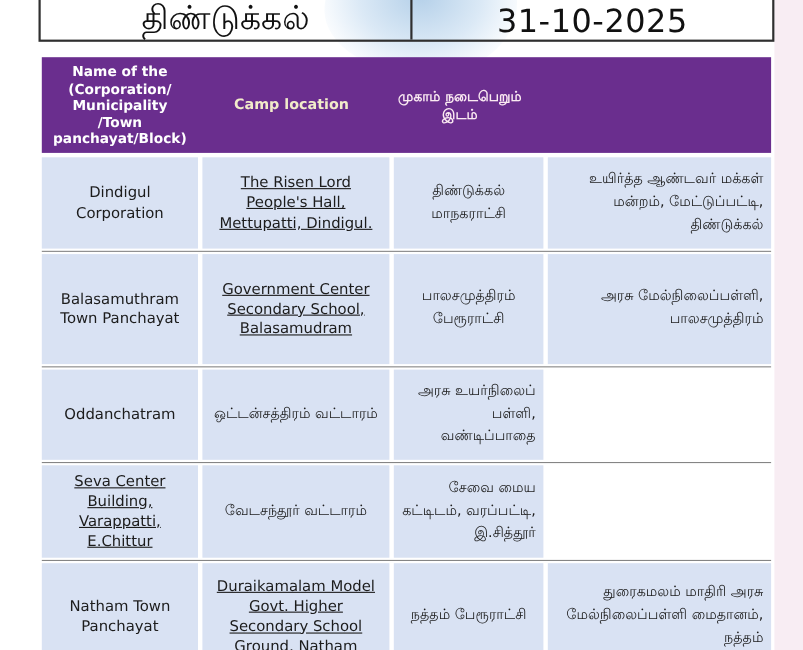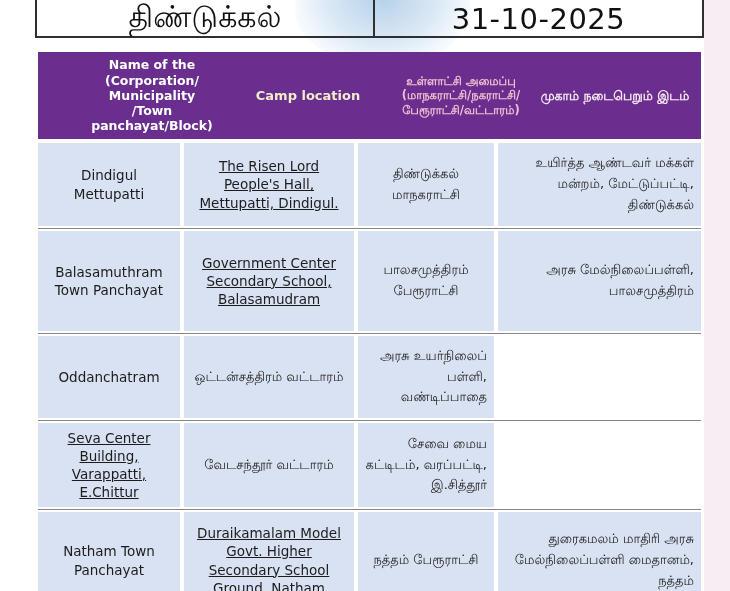--- a/index.html
+++ b/index.html
@@ -35,21 +35,21 @@
   .top-right{
     flex:1;display:flex;align-items:flex-end;justify-content:center;
     font-size:29px;line-height:1.05;padding-bottom:2px;color:#111;
     font-weight:500;letter-spacing:.5px;
   }
   
   .tbl{position:absolute;left:38px;top:52px;width:663px;z-index:1;}
   .thead{
     background:#6a2e8e;
     display:grid;grid-template-columns:142px 170px 136px 1fr;
-    min-height:87px;box-sizing:border-box;align-items:center;padding-left:43px;
+    min-height:87px;box-sizing:border-box;align-items:center;
   }
   .thead .hcell{
     display:flex;align-items:center;justify-content:center;text-align:center;
     white-space:pre-line;font-weight:bold;padding:4px 4px;line-height:1.22;
   }
   .h1{color:#ffffff;font-size:12.5px;}
   .h2{color:#f2ecca;font-size:13px;}
   .h3{color:#f0bfd2;font-size:11.5px;}
   .h4{color:#fbeaf2;font-size:12.5px;}
   .row{
@@ -85,28 +85,25 @@
   </div>
 
   <div class="tbl">
     <div class="thead">
       <div class="hcell h1">Name of the
 (Corporation/
 Municipality
 /Town
 panchayat/Block)</div>
       <div class="hcell h2">Camp location</div>
-      <div class="hcell h3">உள்ளாட்சி அமைப்பு
-(மாநகராட்சி/நகராட்சி/
-பேரூராட்சி/வட்டாரம்)</div>
       <div class="hcell h4">முகாம் நடைபெறும் இடம்</div>
     </div>
     <div id="tbody">
         <div class="row">
-          <div class="cell c1">Dindigul Mettupatti</div>
+          <div class="cell c1">Dindigul Corporation</div>
           <div class="cell c2">The Risen Lord People's Hall, Mettupatti, Dindigul.</div>
           <div class="cell c3">திண்டுக்கல் மாநகராட்சி</div>
           <div class="cell c4">உயிர்த்த ஆண்டவர் மக்கள் மன்றம், மேட்டுப்பட்டி, திண்டுக்கல்</div>
         </div>
         <div class="row">
           <div class="cell c1">Balasamuthram Town Panchayat</div>
           <div class="cell c2">Government Center Secondary School, Balasamudram</div>
           <div class="cell c3">பாலசமுத்திரம் பேரூராட்சி</div>
           <div class="cell c4">அரசு மேல்நிலைப்பள்ளி, பாலசமுத்திரம்</div>
         </div>

